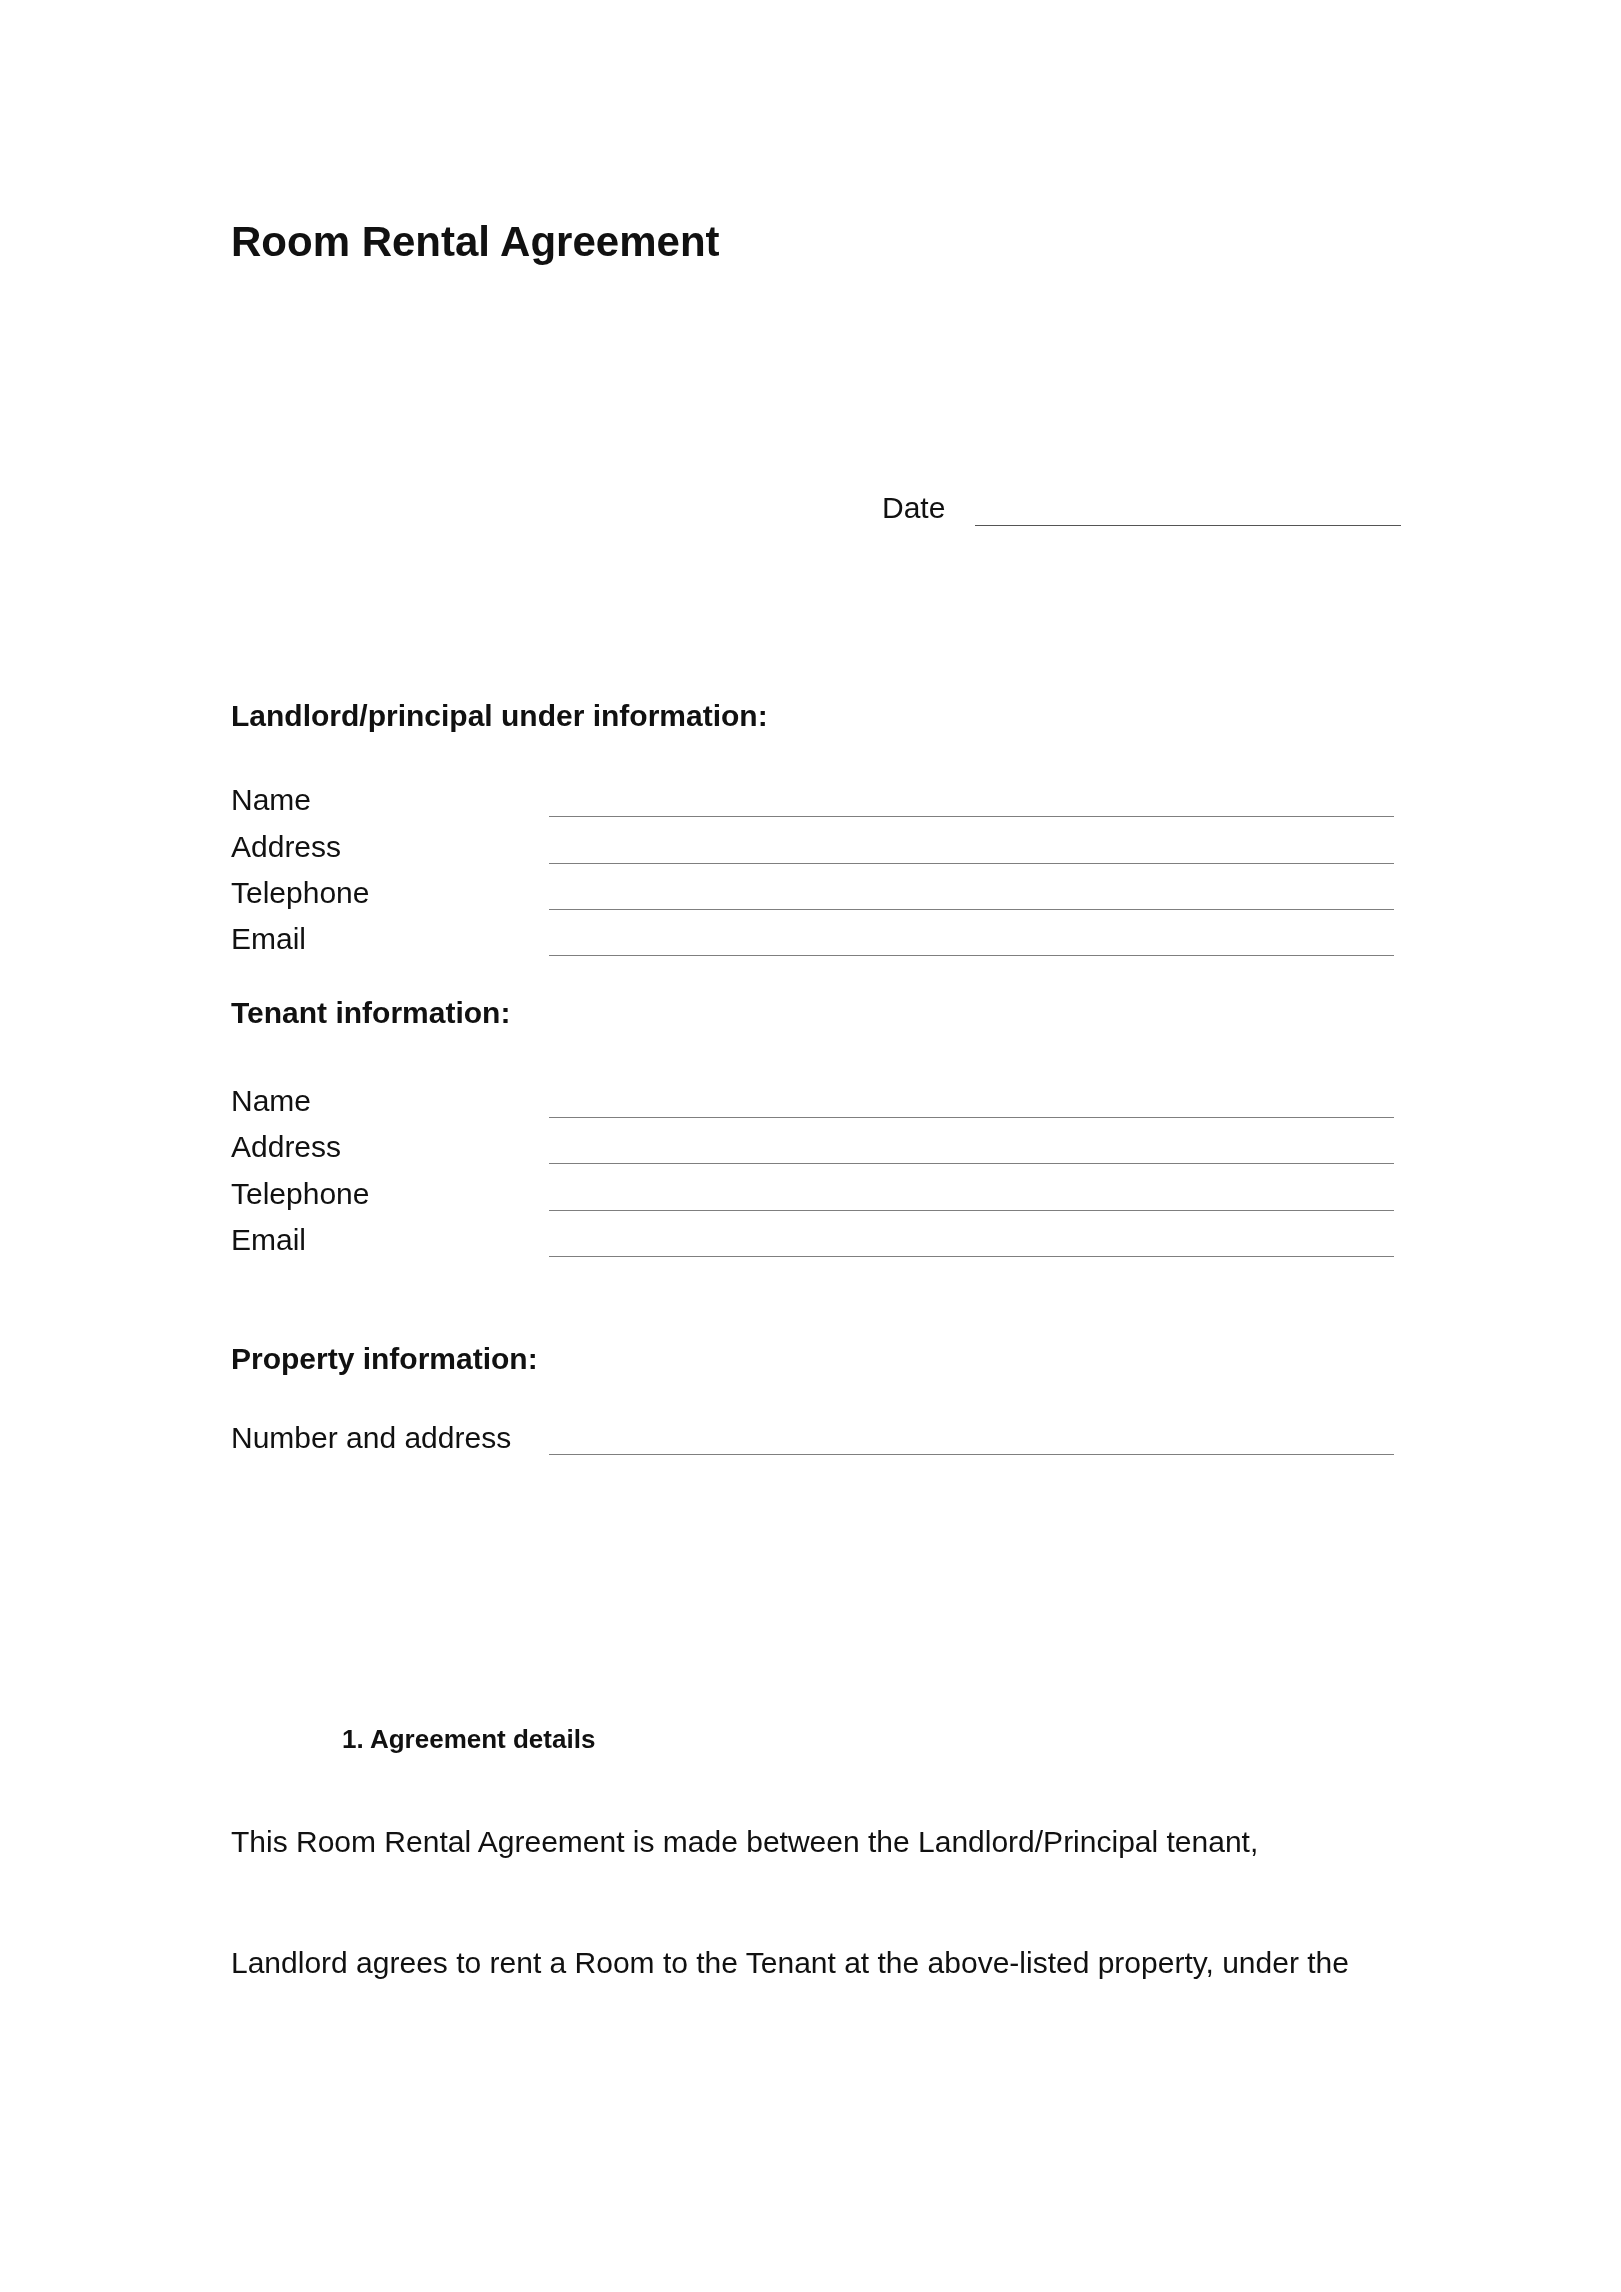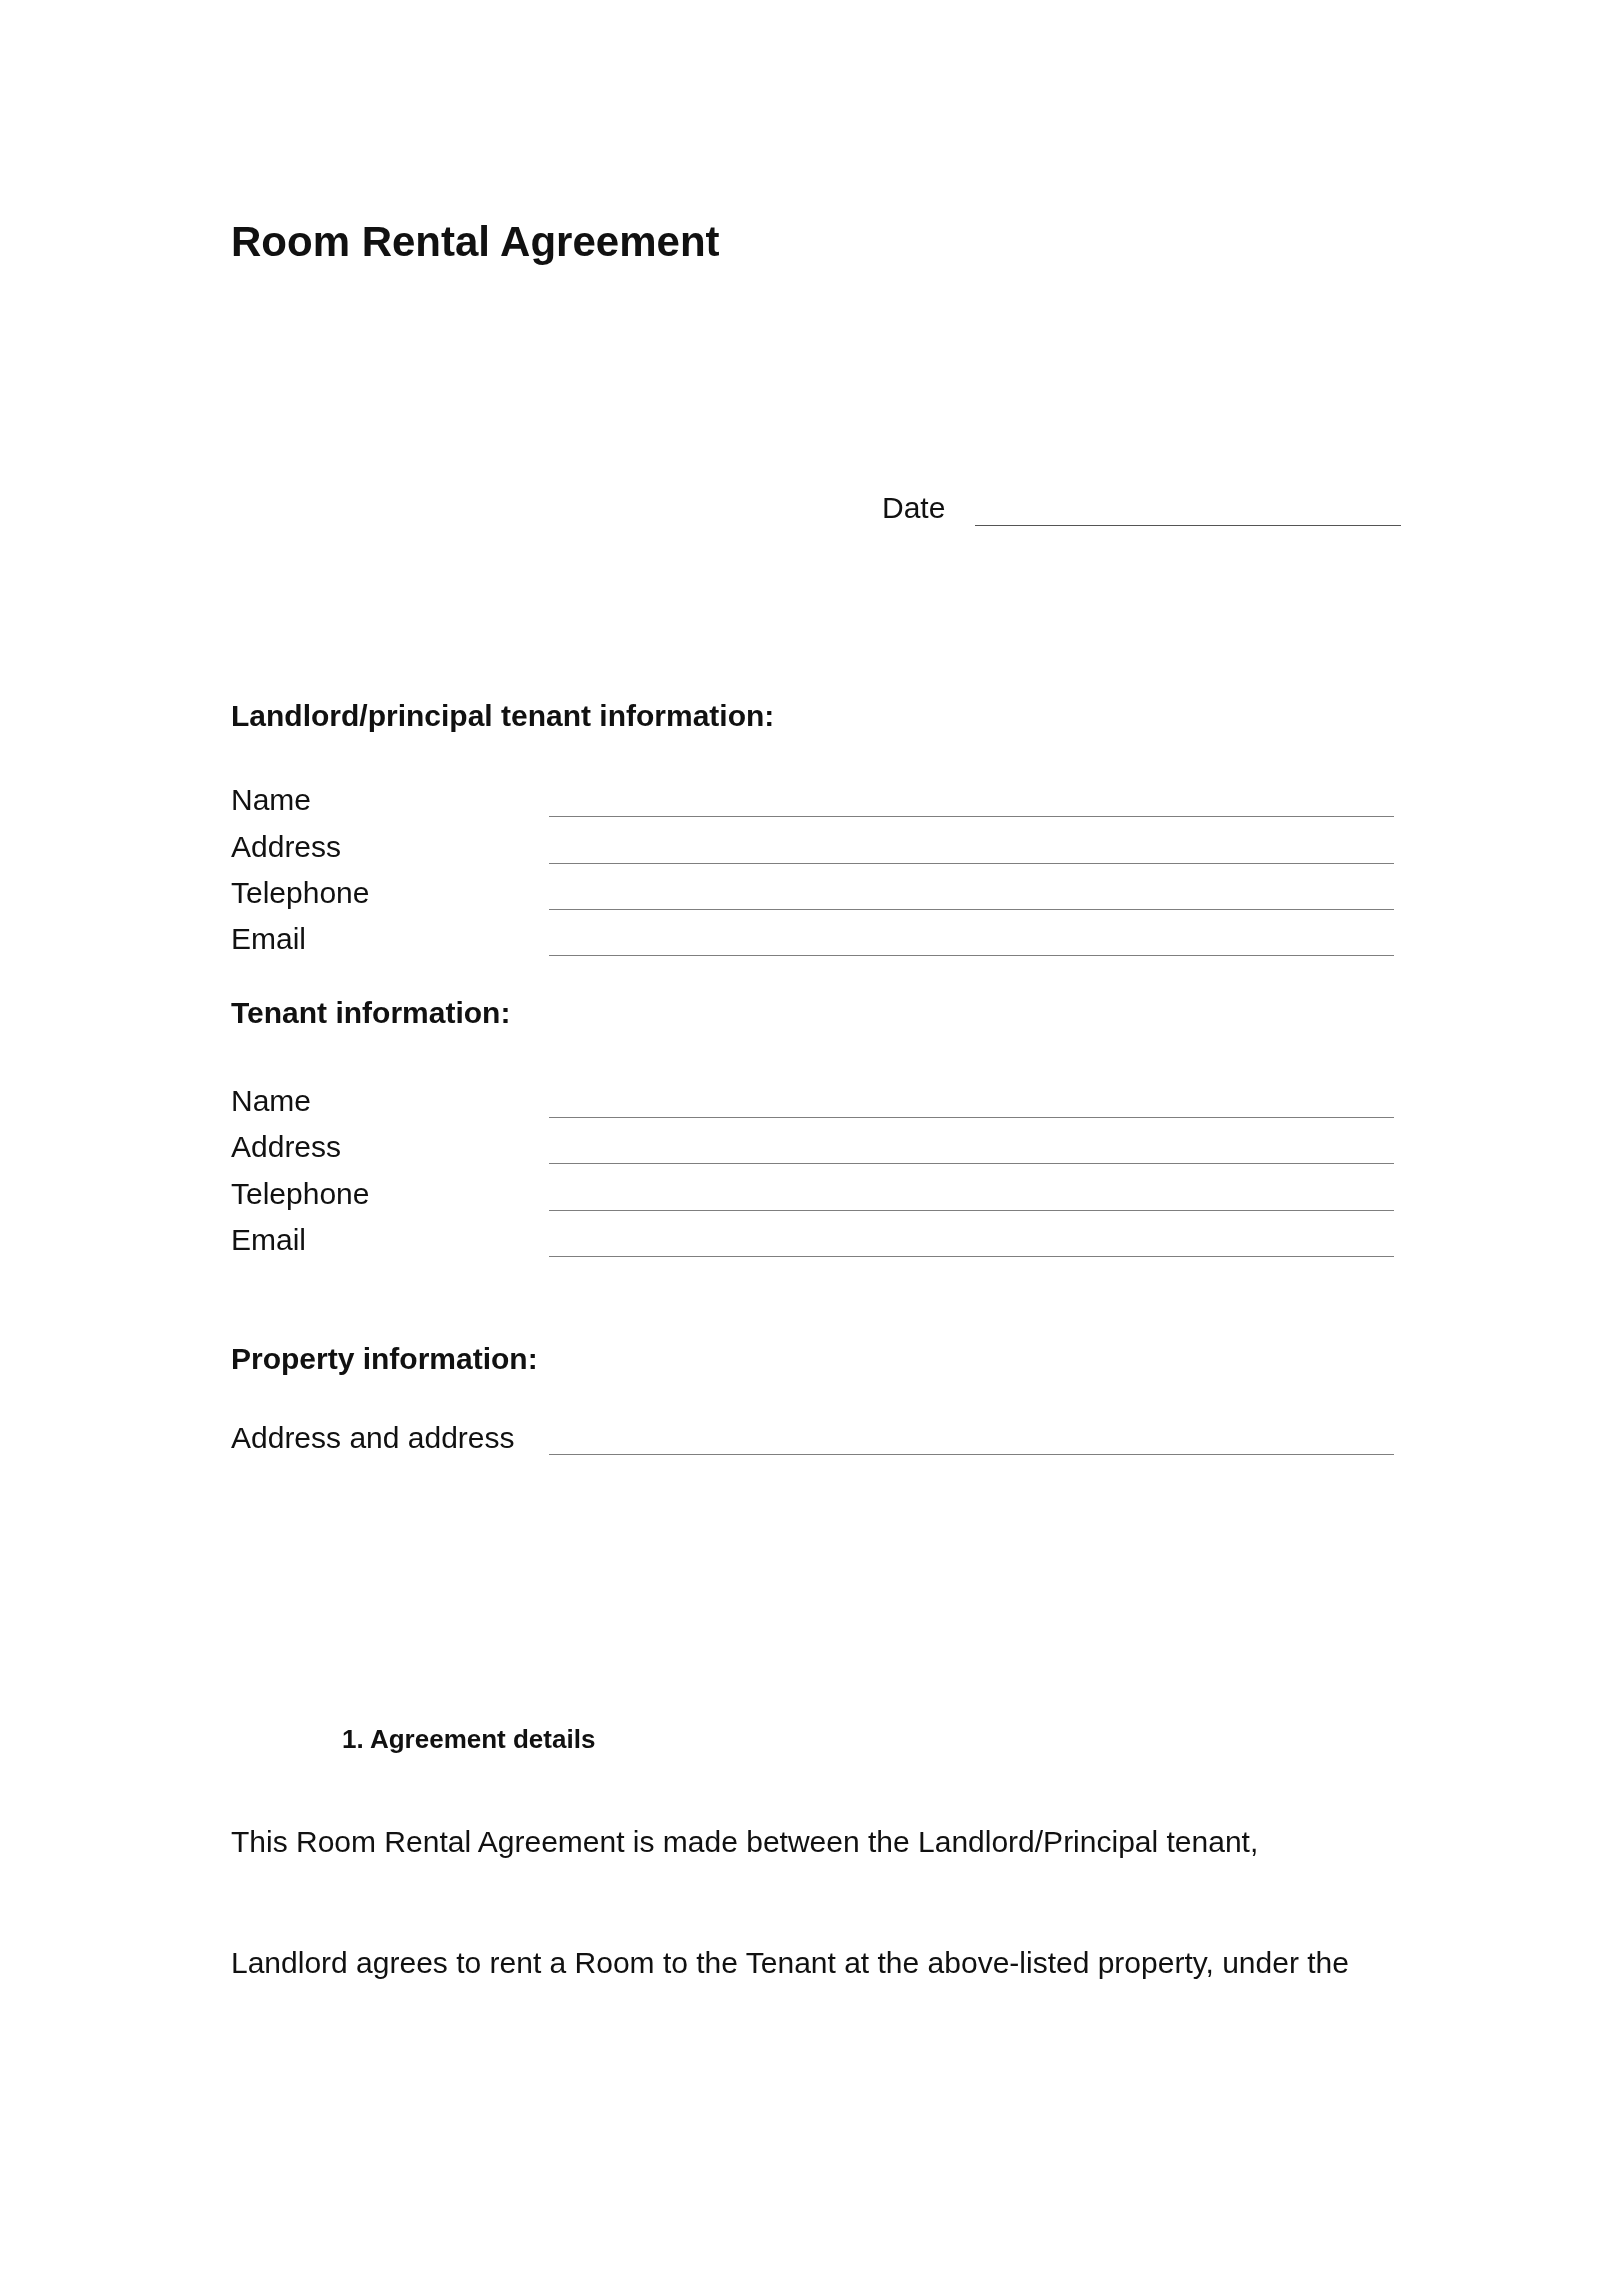--- a/index.html
+++ b/index.html
@@ -104,21 +104,21 @@
 
 <div class="page">
 
   <div class="abs doc-title">Room Rental Agreement</div>
 
   <div class="abs date-row">
     <span class="date-label">Date</span>
     <div class="write-line"></div>
   </div>
 
-  <div class="abs section-heading" style="top:699px">Landlord/principal tenant information:</div>
+  <div class="abs section-heading" style="top:699px">Landlord/principal under information:</div>
 
   <div class="abs field-row" style="top:781px">
     <span class="field-label">Name</span>
     <div class="field-line"></div>
   </div>
   <div class="abs field-row" style="top:828px">
     <span class="field-label">Address</span>
     <div class="field-line"></div>
   </div>
   <div class="abs field-row" style="top:874px">
@@ -145,21 +145,21 @@
     <div class="field-line"></div>
   </div>
   <div class="abs field-row" style="top:1221px">
     <span class="field-label">Email</span>
     <div class="field-line"></div>
   </div>
 
   <div class="abs section-heading" style="top:1342px">Property information:</div>
 
   <div class="abs field-row" style="top:1419px">
-    <span class="field-label">Address and address</span>
+    <span class="field-label">Number and address</span>
     <div class="field-line"></div>
   </div>
 
   <div class="abs numbered-heading">1. Agreement details</div>
 
   <div class="abs para" style="top:1806px">
     <div class="para-line">This Room Rental Agreement is made between the Landlord/Principal tenant,</div>
   </div>
 
   <div class="abs para" style="top:1927px">

